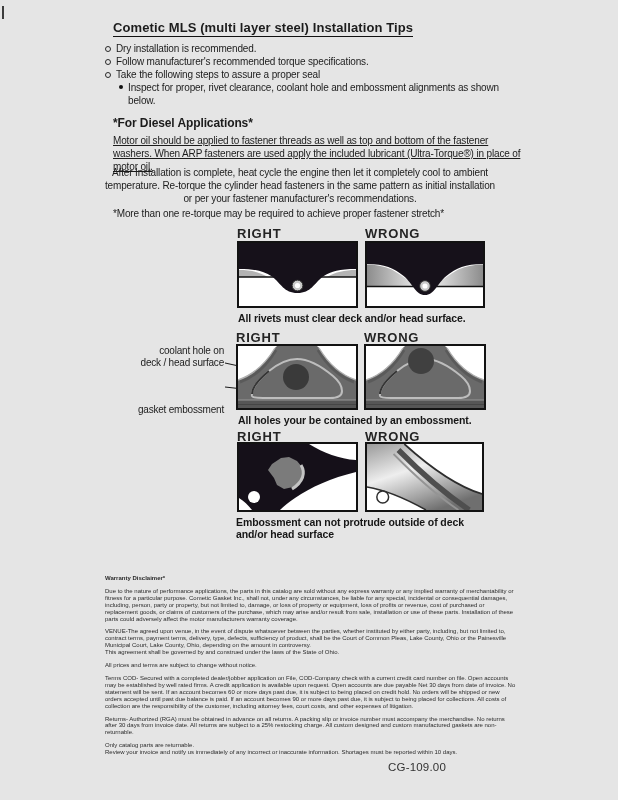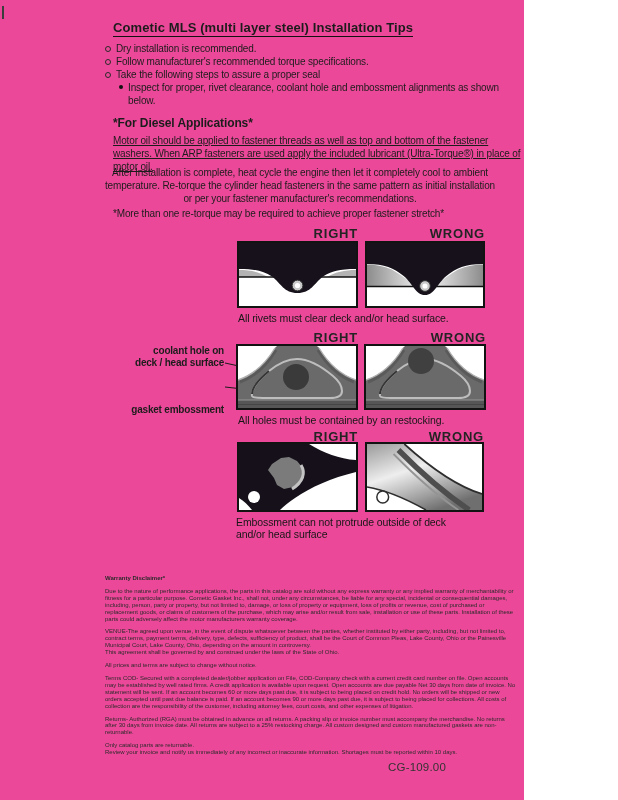--- a/index.html
+++ b/index.html
@@ -1,37 +1,37 @@
 <!DOCTYPE html>
 <html><head>
 <meta charset="utf-8">
 <style>
   html,body{margin:0;padding:0;background:#ffffff;}
   #doc{
-    position:relative;width:524px;height:800px;background:#ec4899;overflow:hidden;
+    position:relative;width:618px;height:800px;background:#e5e5e5;overflow:hidden;
     font-family:"Liberation Sans","DejaVu Sans",sans-serif;color:#1c1c1c;
   }
   .abs{position:absolute;}
   
   .title{font-size:13px;font-weight:bold;letter-spacing:.1px;
          border-bottom:1.6px solid #111;padding-bottom:1px;display:inline-block;}
   .body-text{font-size:10px;line-height:13px;letter-spacing:-0.15px;}
   .bullet-row{display:flex;align-items:flex-start;}
   .circ{width:4px;height:4px;border:1px solid #2a2a2a;border-radius:50%;
         display:inline-block;margin:4px 5px 0 0;flex:none;}
   .dot{width:4px;height:4px;background:#111;border-radius:50%;
        display:inline-block;margin:4px 5px 0 0;flex:none;}
   .sub{margin-left:14px;}
   .h2{font-size:12px;font-weight:bold;letter-spacing:-0.1px;}
   
-  .dlabel{font-size:13px;font-weight:bold;letter-spacing:.8px;text-align:right;color:#242424;}
+  .dlabel{font-size:13px;font-weight:bold;letter-spacing:.8px;text-align:left;color:#242424;}
   .dbox{box-sizing:border-box;border:2px solid #121212;background:#fff;}
   .dbox svg{display:block;width:100%;height:100%;}
-  .caption{font-size:10.5px;font-weight:normal;letter-spacing:-0.1px;line-height:12px;color:#161616;}
-  .calloutlbl{font-size:10px;line-height:11.5px;text-align:right;letter-spacing:-0.2px;color:#1c1c1c;font-weight:bold;}
+  .caption{font-size:10.5px;font-weight:bold;letter-spacing:-0.1px;line-height:12px;color:#161616;}
+  .calloutlbl{font-size:10px;line-height:11.5px;text-align:right;letter-spacing:-0.2px;color:#1c1c1c;}
   
   .fine{font-size:6px;line-height:6.9px;letter-spacing:0;color:#2b2b2b;width:412px;}
   .fine p{margin:0 0 6px 0;}
   .fine .fp-tight{margin:0;}
   .fine-h{font-weight:bold;margin:0 0 6px 0;}
   .pagecode{font-size:11.5px;letter-spacing:.2px;color:#333;}
   .edgemark{width:2px;height:13px;background:#3c3c3c;}
 </style>
 </head>
 <body>
@@ -144,21 +144,21 @@
       <path d="M0,34 C15,29 28,17 37,2" stroke="#b0b0b0" stroke-width="1.4" fill="none"></path>
       <path d="M118,34 C103,29 90,17 81,2" stroke="#b0b0b0" stroke-width="1.4" fill="none"></path>
       <rect y="54" width="118" height="8" fill="#565656"></rect>
       <line x1="0" y1="54" x2="118" y2="54" stroke="#969696" stroke-width="1"></line>
       <line x1="0" y1="58.5" x2="118" y2="58.5" stroke="#454545" stroke-width="1"></line>
       <path d="M14,50 C13,43 19,35 31,25 C41,17 50,13 59,13 C70,13 83,20 95,30 C101,35 104,40 104,45 C104,50 100,52 92,52 L25,52 C18,52 14.5,51.5 14,50 Z" stroke="#bdbdbd" stroke-width="2" fill="none"></path>
       <path d="M14,48 C14,42 20,34 31,25" stroke="#363636" stroke-width="2" fill="none"></path>
       <circle cx="55" cy="15" r="13" fill="#404040"></circle>
     </svg>
   </div>
-  <div class="abs caption" style="left:238px;top:414px;width:260px;">All holes must be contained by an restocking.</div>
+  <div class="abs caption" style="left:238px;top:414px;width:260px;">All holes your be contained by an embossment.</div>
 
   <div class="abs dlabel" style="left:237px;top:429px;width:121px;">RIGHT</div>
   <div class="abs dlabel" style="left:365px;top:429px;width:119px;">WRONG</div>
 
   <div class="abs dbox" style="left:237px;top:442px;width:121px;height:70px;">
     <svg viewBox="0 0 117 66" preserveAspectRatio="none">
       <rect width="117" height="66" fill="#ffffff"></rect>
       <path d="M0,0 H70 C85,9 100,15 117,16 V28 C92,34 72,43 56,54 C50,58 45,62 41,66 H13 C9,61 5,57 0,54 Z" fill="#151019"></path>
       <path d="M33,20 L42,14 L50,13 L58,17 L63,23 L65,29 L61,37 L54,43 L45,45 L38,41 L35,34 L29,26 Z" fill="#7b7b7b"></path>
       <path d="M62,21 C67,29 64,38 53,45" stroke="#c3c3c3" stroke-width="3" fill="none"></path>

